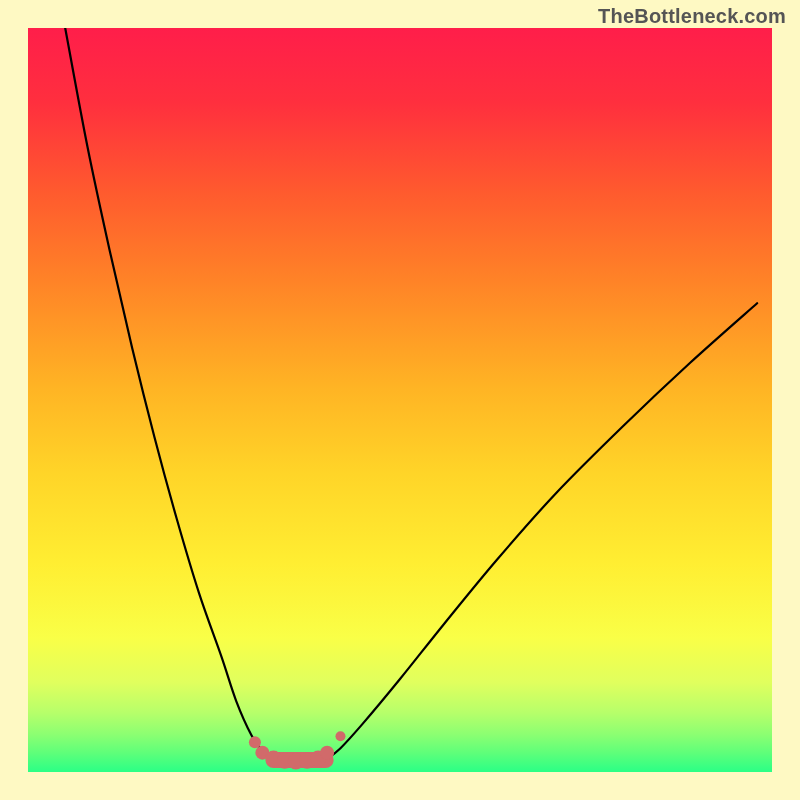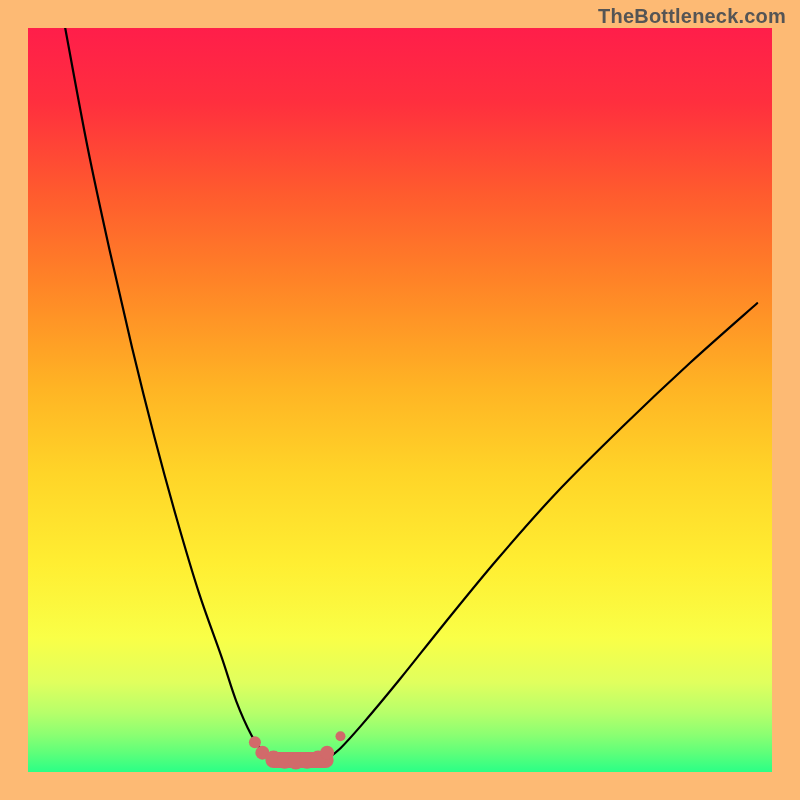--- a/index.html
+++ b/index.html
@@ -10,21 +10,21 @@
     overflow: hidden;
     background: #000;
     font-family: Arial, Helvetica, sans-serif;
   }
   .frame {
     position: absolute;
     top: 0;
     left: 0;
     width: 800px;
     height: 800px;
-    background: #fdba74;
+    background: #fef9c3;
   }
   .plot-area {
     position: absolute;
     top: 28px;
     left: 28px;
     width: 744px;
     height: 744px;
     overflow: hidden;
   }
   .gradient {

